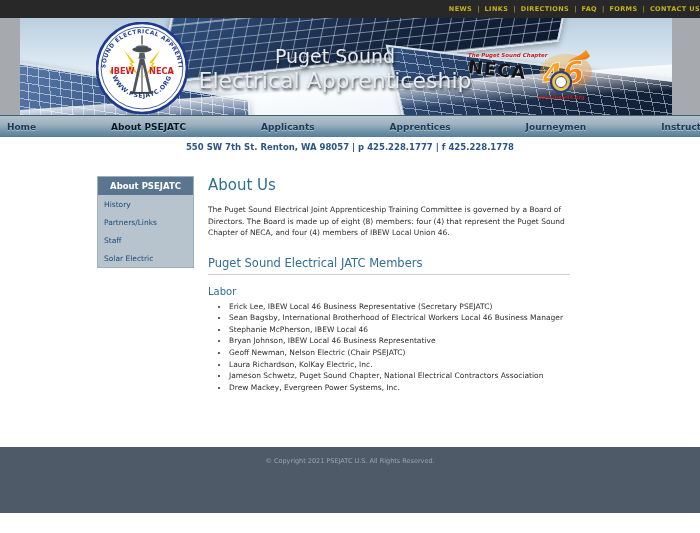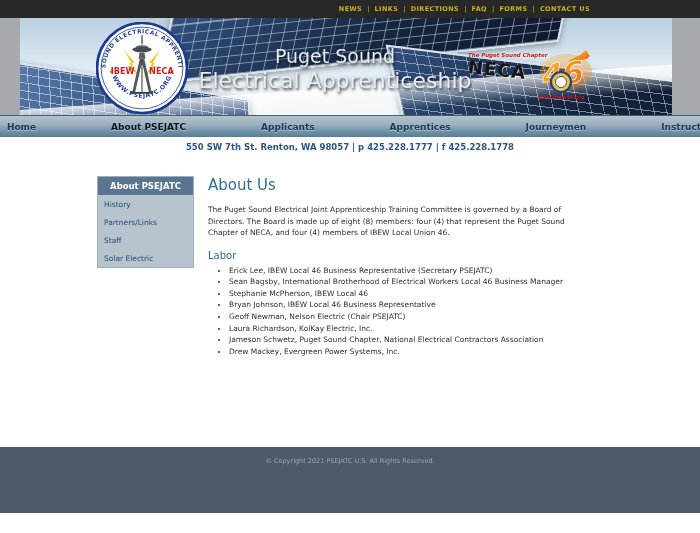--- a/index.html
+++ b/index.html
@@ -1,21 +1,21 @@
 <!DOCTYPE html>
 <html><head>
 <meta charset="utf-8">
 <style>
   * { margin:0; padding:0; box-sizing:border-box; }
   body { font-family:"DejaVu Sans","Liberation Sans",sans-serif; background:#9ea3a8; }
   .page { width:700px; height:533px; margin:0 auto; background:#fff; overflow:hidden; position:relative; }
 
   
   .topbar { height:18px; background:#282828; display:flex; align-items:center;
-            justify-content:flex-end; padding-right:110px; }
+            justify-content:flex-end; }
   .topbar a { color:#c6b414; font-size:6.5px; font-weight:bold; text-decoration:none;
               letter-spacing:.4px; cursor:pointer; }
   .topbar .sep { color:#a59a22; font-size:6.5px; margin:0 5px; font-weight:bold; }
 
   
   .header { height:97px; background:#a6aaae; position:relative; }
   .banner { position:absolute; left:20px; top:0; width:652px; height:97px; overflow:hidden;
             background:linear-gradient(180deg,#b9cfdf 0%,#dbe8f1 45%,#eef4f8 75%,#f4f7fa 100%); }
   .spanel { position:absolute;
             background:
@@ -183,20 +183,21 @@
         <div class="sidebar-item">History</div>
         <div class="sidebar-item">Partners/Links</div>
         <div class="sidebar-item">Staff</div>
         <div class="sidebar-item">Solar Electric</div>
       </div>
 
       <div class="main">
         <h1>About Us</h1>
         <p>The Puget Sound Electrical Joint Apprenticeship Training Committee is governed by a Board of Directors. The Board is made up of eight (8) members: four (4) that represent the Puget Sound Chapter of NECA, and four (4) members of IBEW Local Union 46.</p>
 
+        <h2>Puget Sound Electrical JATC Members</h2>
 
         <h3>Labor</h3>
         <ul>
           <li>Erick Lee, IBEW Local 46 Business Representative (Secretary PSEJATC)</li>
           <li>Sean Bagsby, International Brotherhood of Electrical Workers Local 46 Business Manager</li>
           <li>Stephanie McPherson, IBEW Local 46</li>
           <li>Bryan Johnson, IBEW Local 46 Business Representative</li>
         </ul>
 
         <ul>

